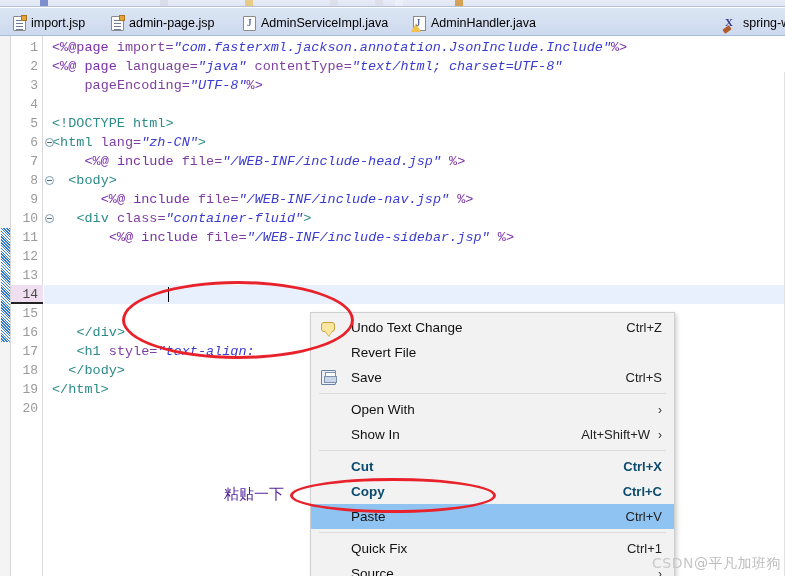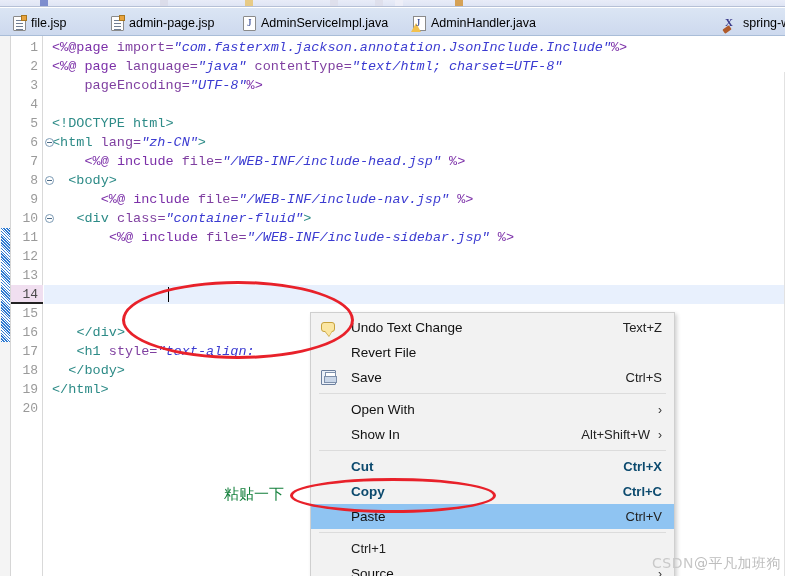--- a/index.html
+++ b/index.html
@@ -235,21 +235,21 @@
   .ellipse {
     position: absolute;
     border: 3px solid #e8212a;
     border-radius: 50%;
     background: transparent;
   }
   .cn-note {
     position: absolute;
     font-family: Liberation Mono, monospace;
     font-size: 15px;
-    color: #15803d;
+    color: #4c1d95;
     white-space: nowrap;
   }
   .watermark {
     position: absolute;
     right: 4px; bottom: 3px;
     font-size: 14px;
     color: #c9c9c9;
     font-family: "DejaVu Sans", sans-serif;
     letter-spacing: .5px;
     white-space: nowrap;
@@ -275,21 +275,21 @@
     <div class="tb-ico" style="left:455px;background:#d08a20;"></div>
   </div>
 
   <div class="tabbar">
 
     <div class="tab" style="left:6px;">
       <span class="ficon jsp">
           <span class="pg"></span>
           <span class="corner"></span>
         </span>
-      <span class="tname">file.jsp</span>
+      <span class="tname">import.jsp</span>
     </div>
 
     <div class="tab" style="left:104px;">
       <span class="ficon jsp">
           <span class="pg"></span>
           <span class="corner"></span>
         </span>
       <span class="tname">admin-page.jsp</span>
     </div>
 
@@ -377,21 +377,21 @@
       <div class="fold" style="top: 140px;"></div>
       <div class="fold" style="top: 178px;"></div>
     </div>
 
   <div class="ctxmenu">
       <div class="mi">
         <span class="micon">
           <span class="ic-bubble"></span>
         </span>
         <span class="mlabel">Undo Text Change</span>
-        <span class="maccel">Text+Z</span>
+        <span class="maccel">Ctrl+Z</span>
       </div>
       <div class="mi">
         <span class="mlabel">Revert File</span>
       </div>
       <div class="mi">
         <span class="micon">
           <span class="ic-floppy"></span>
         </span>
         <span class="mlabel">Save</span>
         <span class="maccel">Ctrl+S</span>
@@ -414,20 +414,21 @@
       <div class="mi disabled">
         <span class="mlabel">Copy</span>
         <span class="maccel">Ctrl+C</span>
       </div>
       <div class="mi selected">
         <span class="mlabel">Paste</span>
         <span class="maccel">Ctrl+V</span>
       </div>
       <div class="msep"></div>
       <div class="mi">
+        <span class="mlabel">Quick Fix</span>
         <span class="maccel">Ctrl+1</span>
       </div>
       <div class="mi">
         <span class="mlabel">Source</span>
         <span class="marrow">›</span>
       </div>
     </div>
 
   <div class="ellipse" style="left:122px;top:281px;width:232px;height:78px;"></div>
   <div class="ellipse" style="left:290px;top:478px;width:206px;height:35px;"></div>

